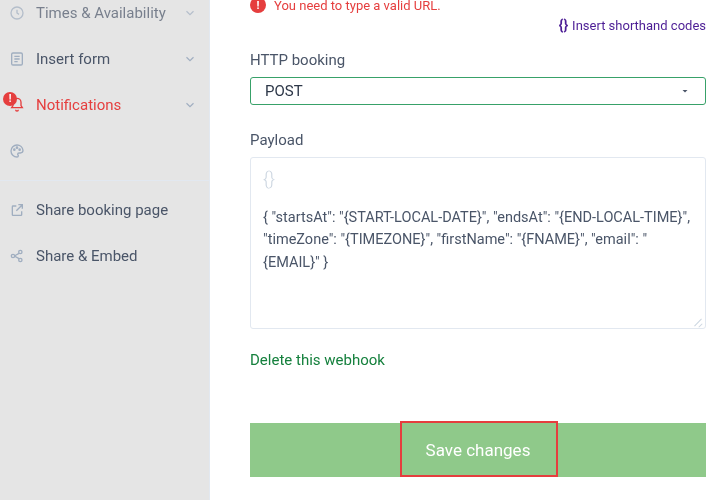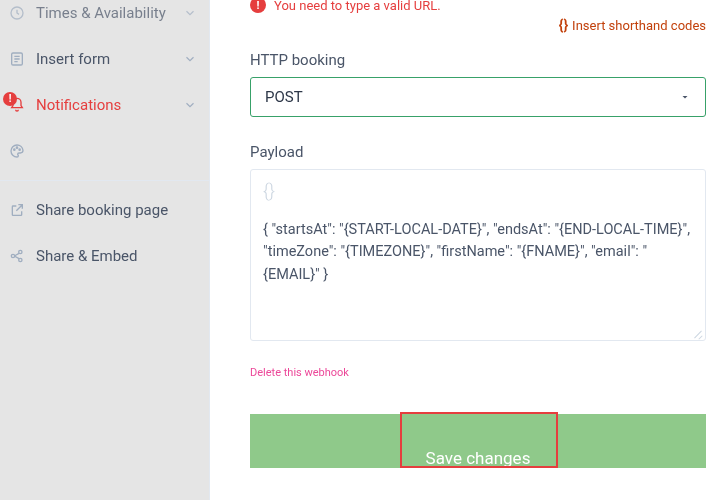--- a/index.html
+++ b/index.html
@@ -87,40 +87,40 @@
       font-weight: bold;
       margin-right: 8px;
     }
     .shorthand-row {
       text-align: right;
       color: #2b6cb0;
       font-size: 13px;
       margin-bottom: 18px;
     }
     .shorthand-row a {
-      color: #c2410c;
+      color: #4c1d95;
       text-decoration: none;
       cursor: pointer;
     }
     .shorthand-row .braces {
       font-weight: 700;
       margin-right: 4px;
       font-size: 14px;
     }
     .field-label {
       font-size: 15px;
       color: #4a5568;
       margin-bottom: 8px;
       display: block;
     }
     .select-wrap {
       position: relative;
       border: 1px solid #38a169;
       border-radius: 3px;
-      height: 40px;
+      height: 28px;
       display: flex;
       align-items: center;
       padding: 0 14px;
       margin-bottom: 26px;
       cursor: pointer;
     }
     .select-value { flex: 1; color: #2d3748; font-size: 15px; }
     .select-caret {
       position: absolute;
       right: 14px;
@@ -163,39 +163,39 @@
       background: #cbd5e0;
       transform: rotate(-45deg);
     }
     .resize-handle::before {
       width: 10px; height: 1px; right: 0; bottom: 3px;
     }
     .resize-handle::after {
       width: 5px; height: 1px; right: 0; bottom: 0;
     }
     .delete-link {
-      color: #ec4899;
-      font-size: 11px;
+      color: #15803d;
+      font-size: 15px;
       cursor: pointer;
       display: inline-block;
-      margin-bottom: 33px;
+      margin-bottom: 52px;
     }
     .save-outer {
       position: relative;
       height: 58px;
     }
     .save-bg {
       position: absolute;
       left: 0; right: 0;
       top: 2px;
       height: 54px;
       background: #8fc98a;
       color: #fff;
       display: flex;
-      align-items: flex-end;
+      align-items: center;
       justify-content: center;
       font-size: 17px;
       cursor: pointer;
     }
     .save-frame {
       position: absolute;
       border: 2px solid #e53e3e;
       height: 56px;
       width: 158px;
       left: 150px;

